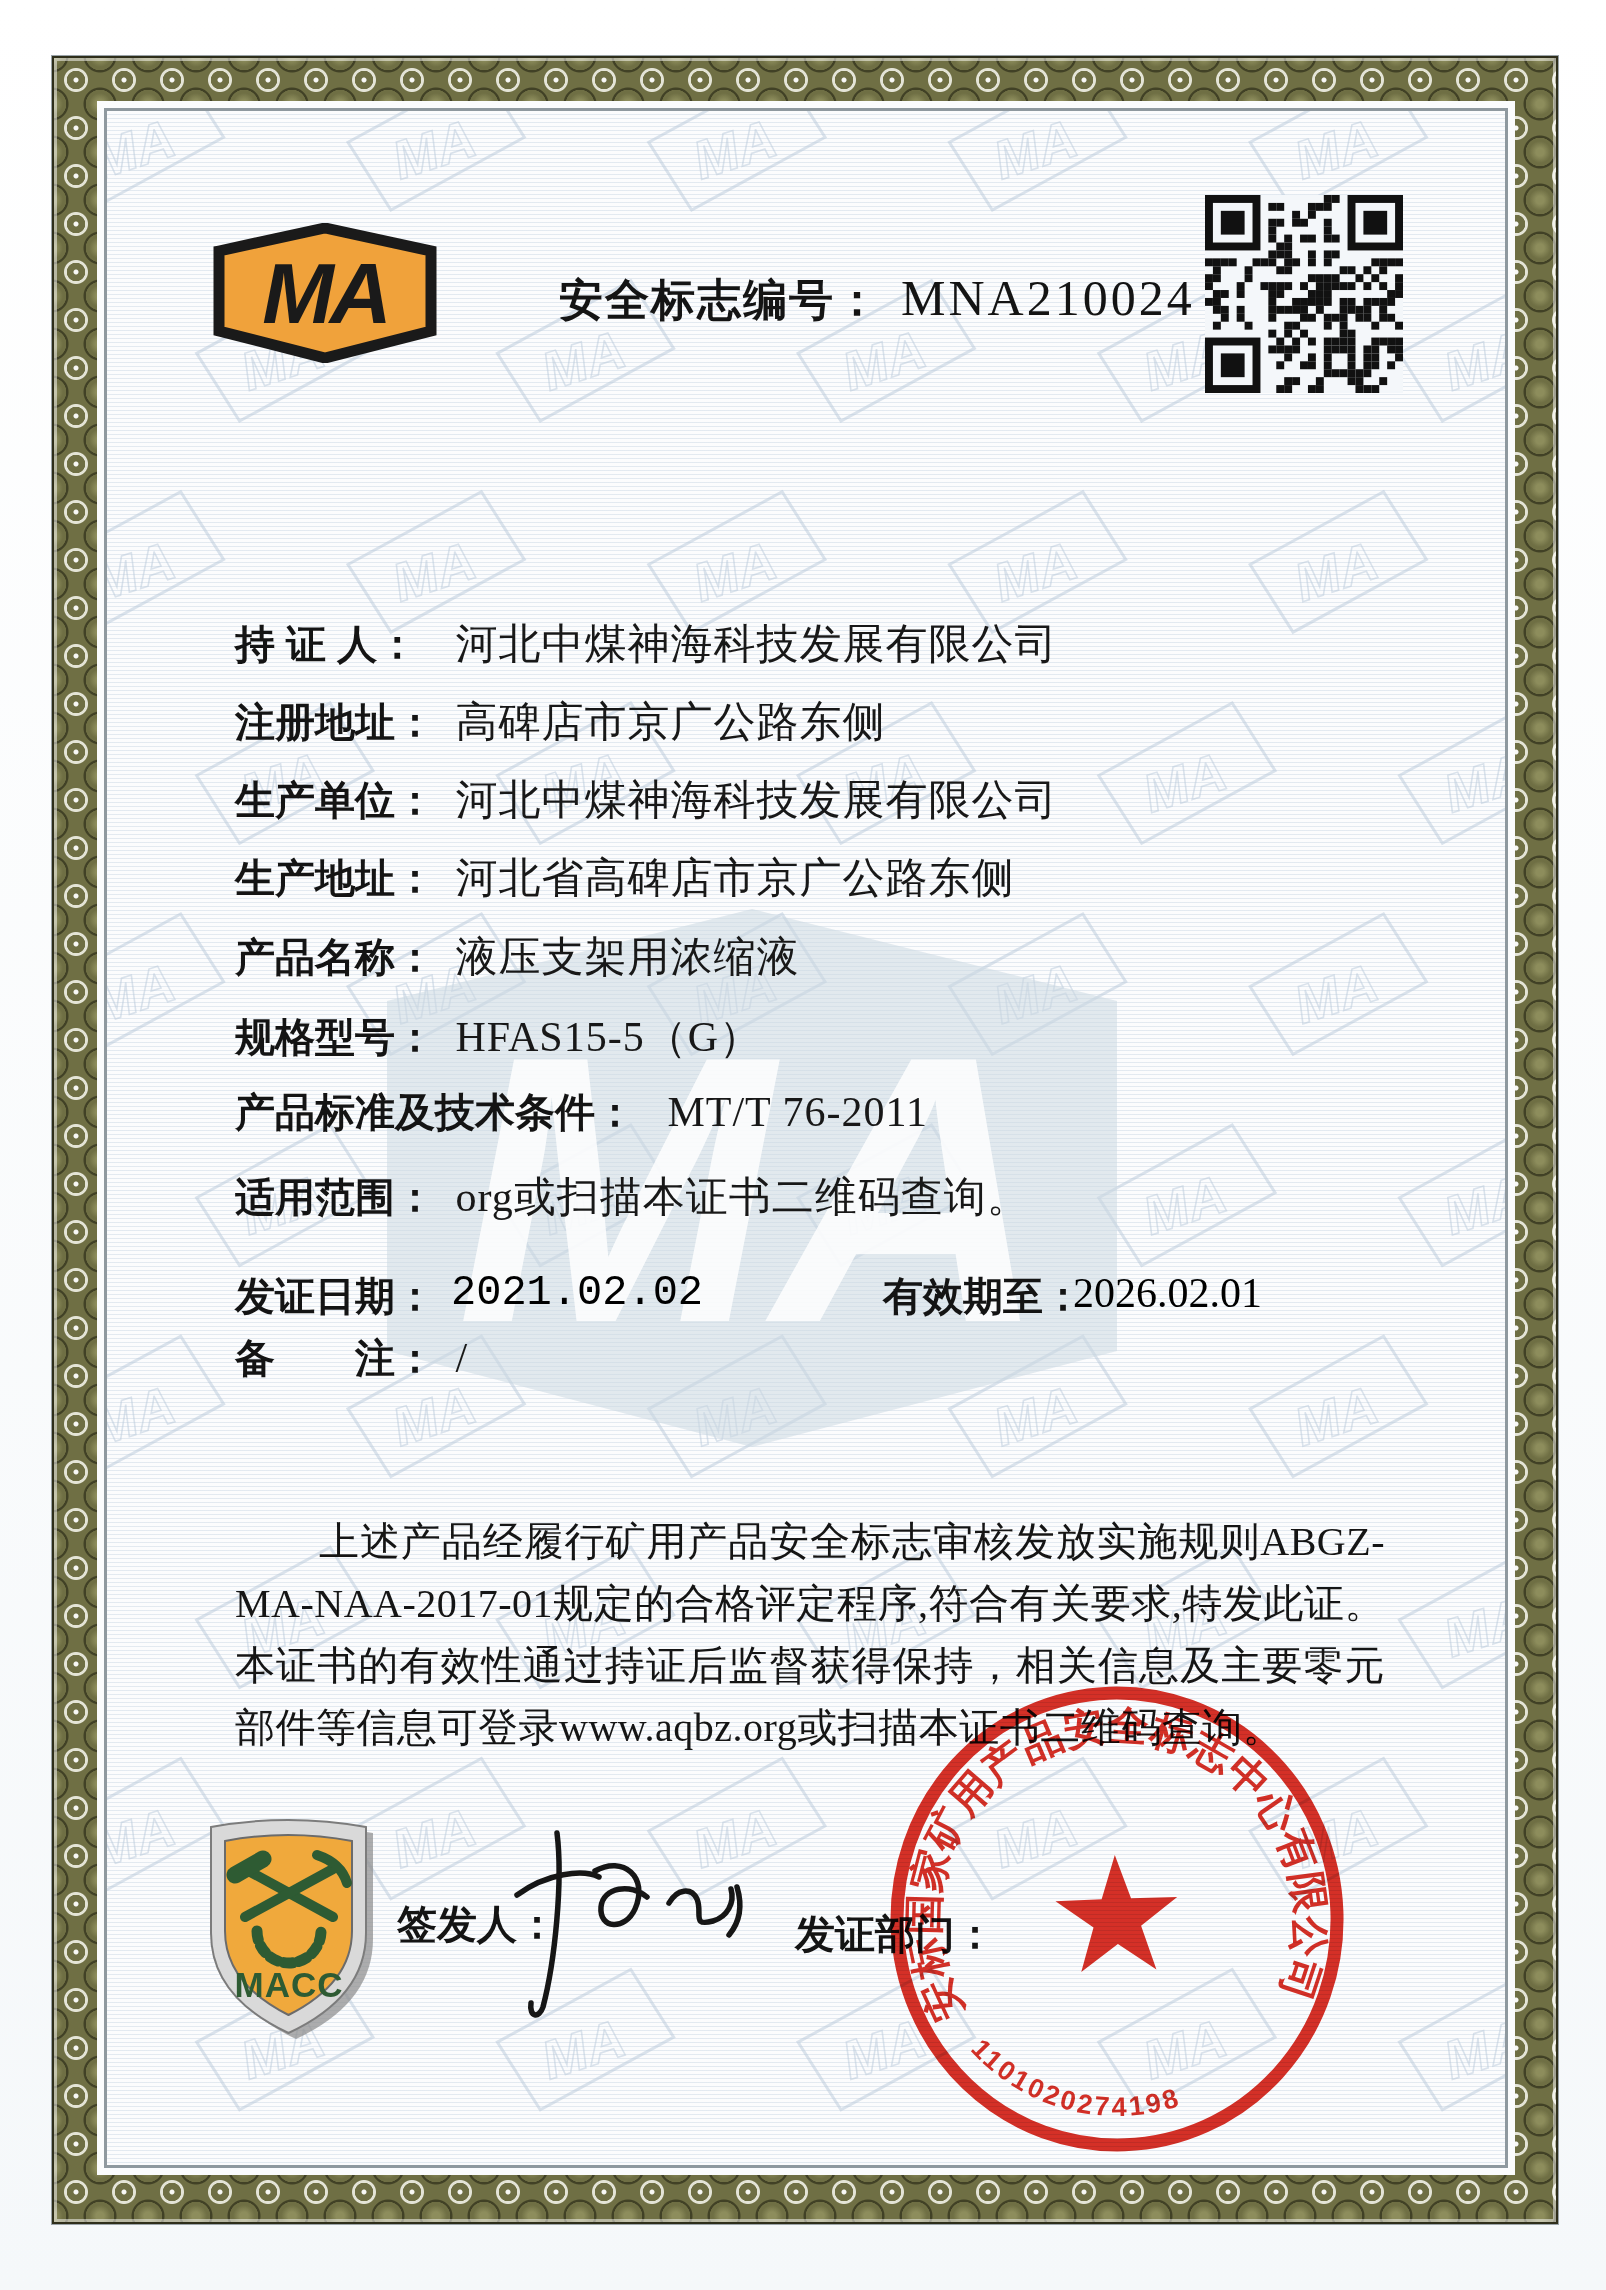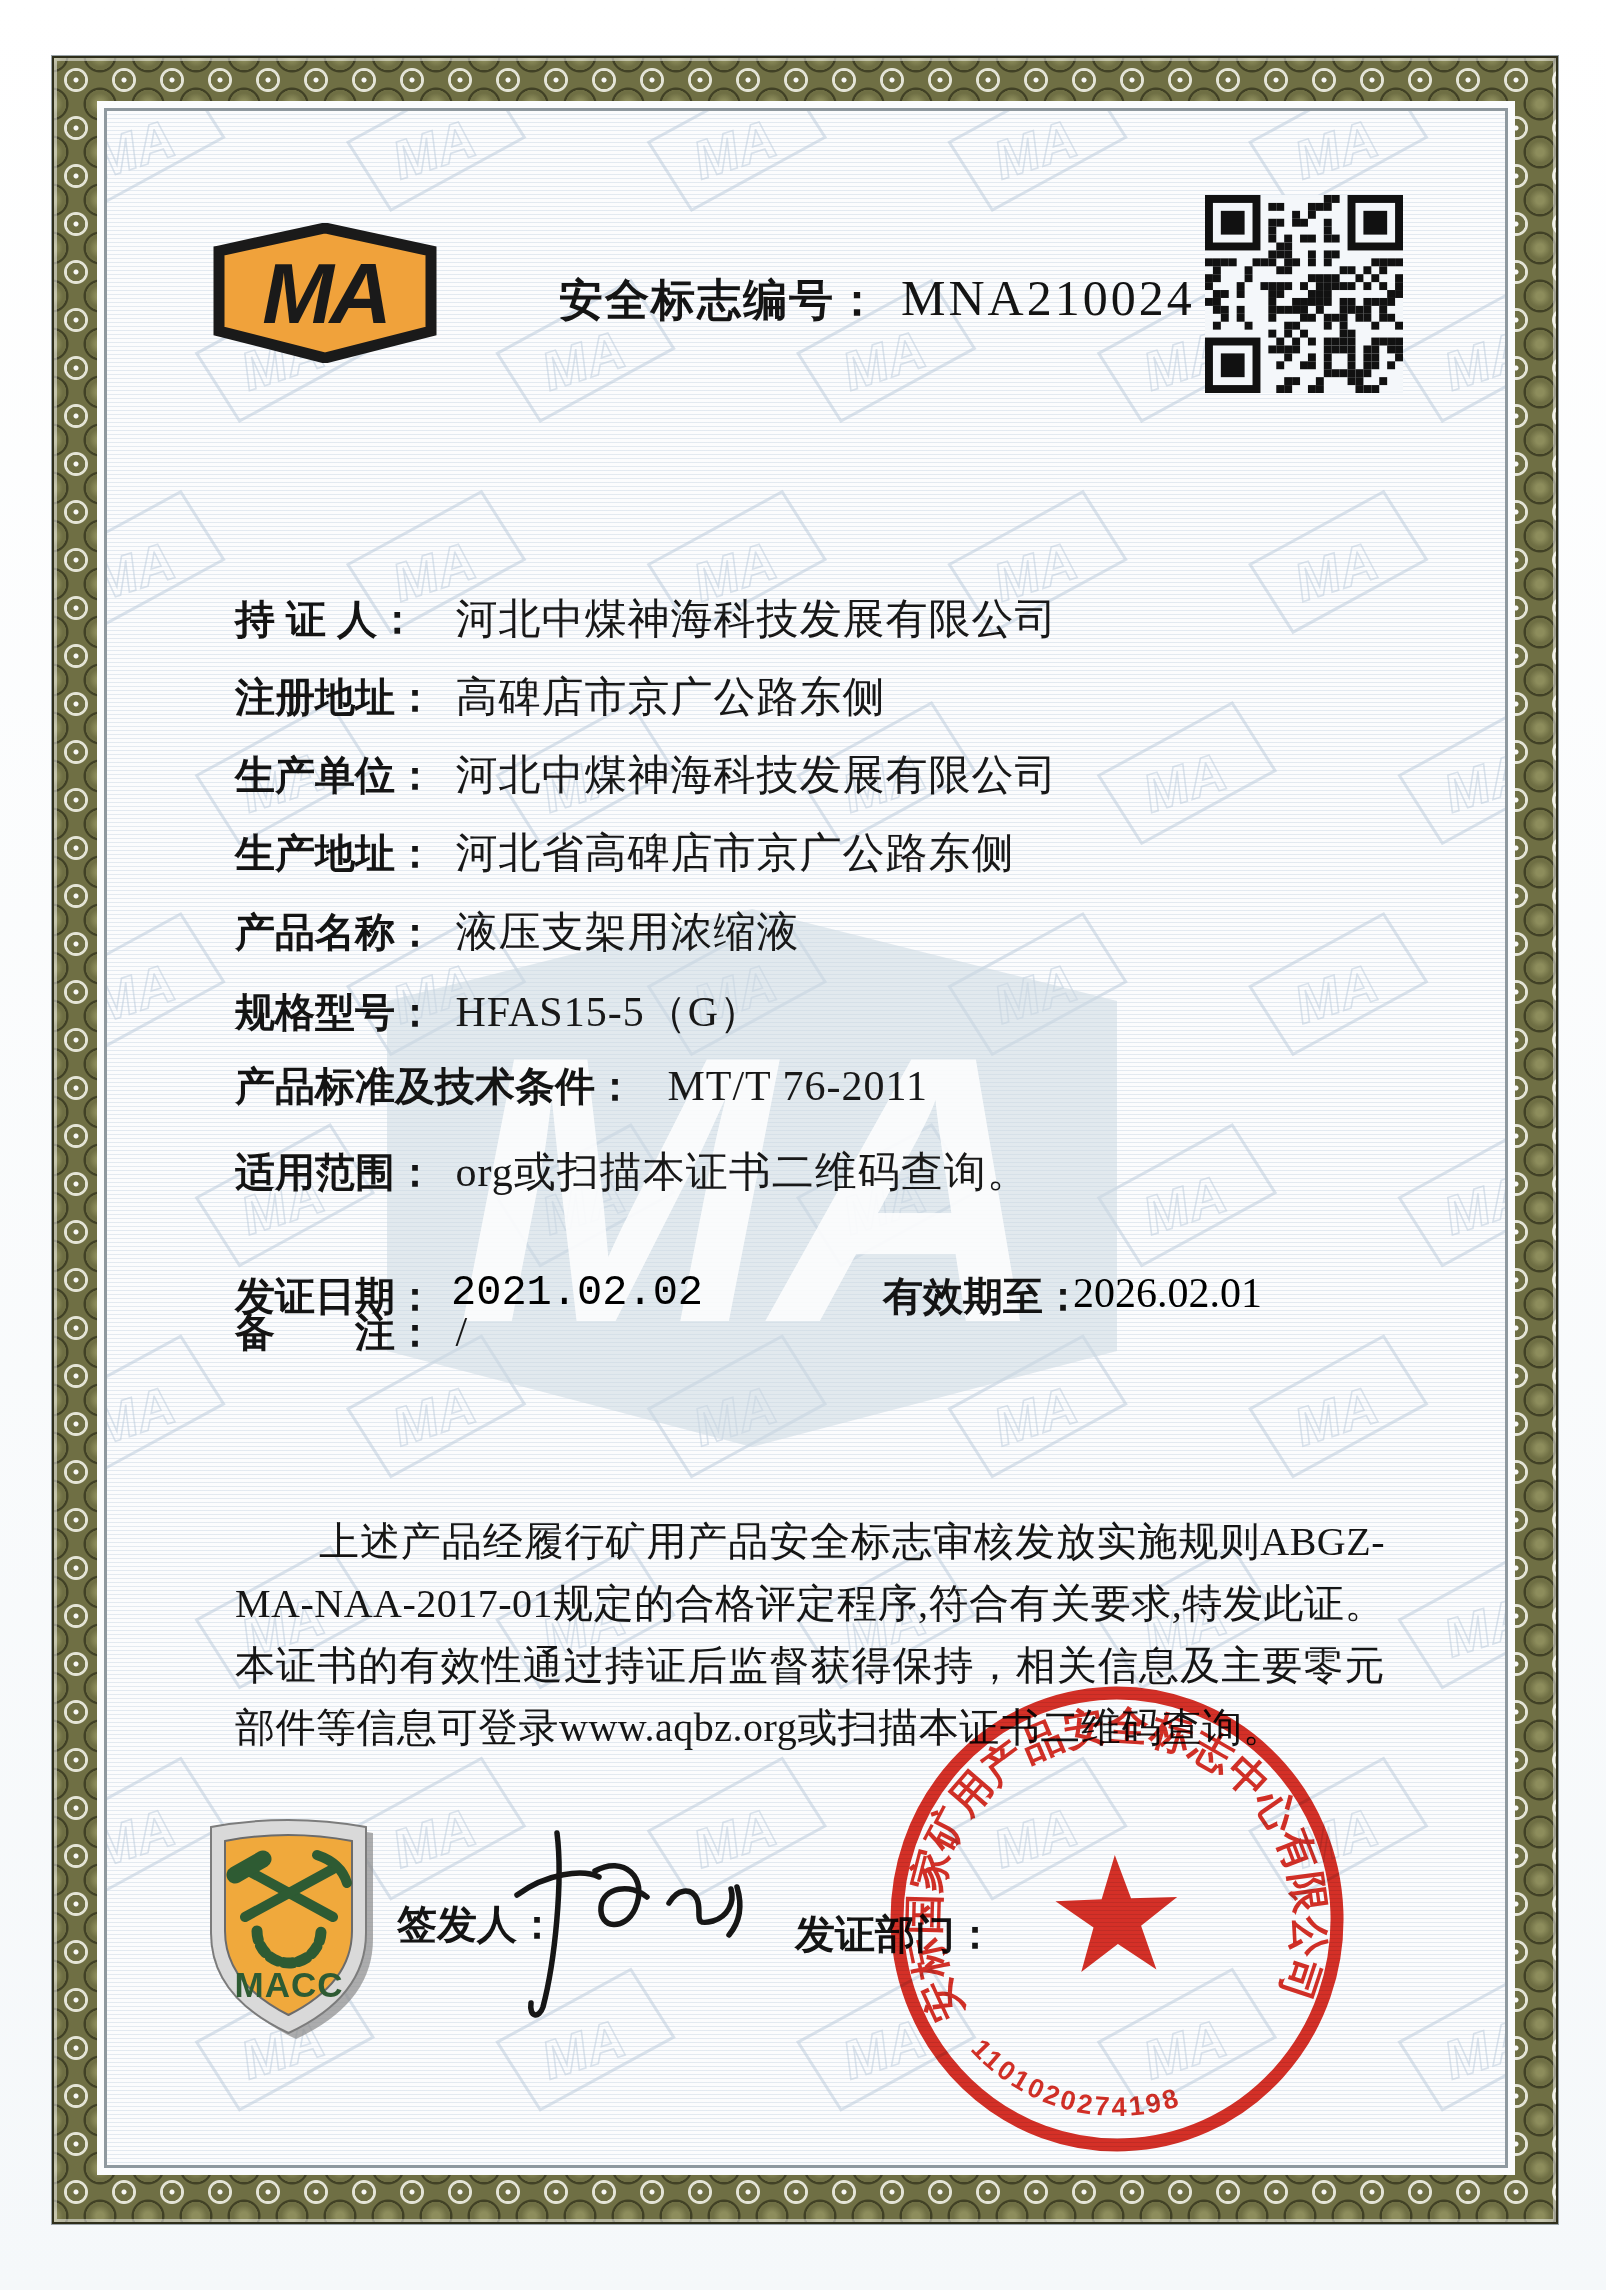--- a/index.html
+++ b/index.html
@@ -28,21 +28,21 @@
   .big-ma{position:absolute;left:260px;top:770px;width:770px;height:600px;z-index:0;}
 
   .abs{position:absolute;z-index:2;}
   .serial-line{display:flex;align-items:baseline;gap:20px;}
   .serial-label{font-size:44px;font-weight:700;color:#141414;letter-spacing:2px;}
   .serial-value{font-family:"Liberation Serif",serif;font-size:50px;color:#141414;letter-spacing:3px;}
 
   .title{width:100%;text-align:center;font-size:100px;font-weight:900;color:#111;letter-spacing:12px;}
 
   .row{left:128px;height:52px;white-space:nowrap;}
-  .row .lbl{display:inline-block;min-width:216px;font-size:40px;font-weight:700;color:#141414;vertical-align:baseline;}
+  .row .lbl{display:inline-block;min-width:216px;font-size:40px;font-weight:700;color:#141414;vertical-align:baseline;margin-top:26px;}
   .row .lbl.auto{min-width:0;margin-right:28px;}
   .row .val{font-family:"Liberation Serif",serif;font-size:42px;color:#181818;letter-spacing:1px;}
   .daterow{left:128px;width:1220px;height:52px;}
   .daterow span{position:absolute;white-space:nowrap;}
   .d-l1{left:0;}  .d-v1{left:216px;} .d-l2{left:648px;} .d-v2{left:838px;}
   .daterow .lbl2{font-size:40px;font-weight:700;color:#141414;}
 
   .statement{left:128px;top:1400px;width:1150px;font-family:"Liberation Serif",serif;
     font-size:40px;line-height:62px;color:#151515;text-align:justify;text-indent:84px;letter-spacing:.5px;}
 

